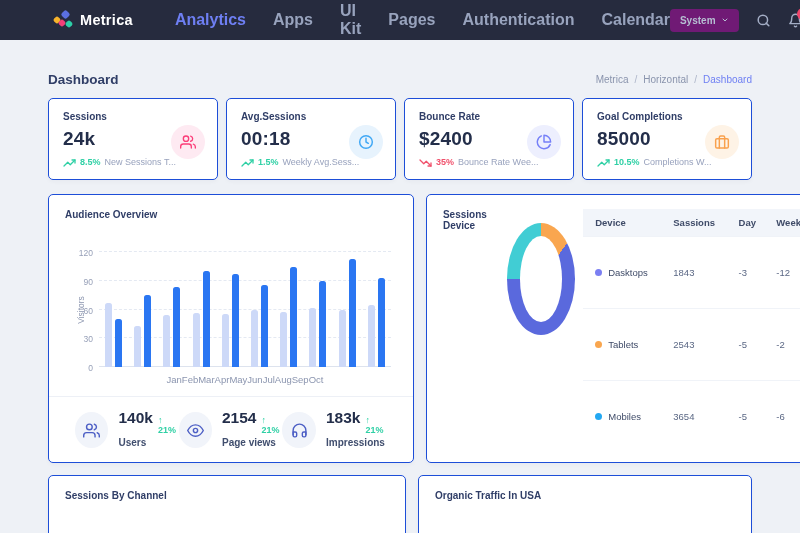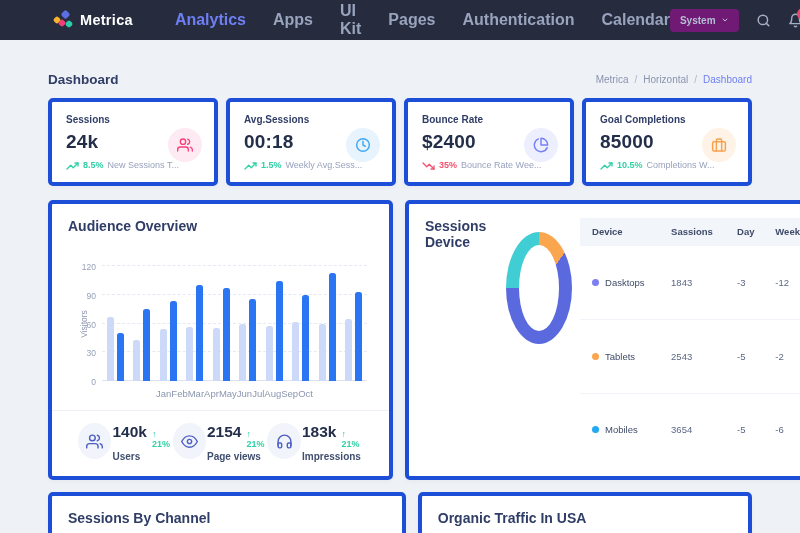--- a/index.html
+++ b/index.html
@@ -33,57 +33,57 @@
   .burger i { display:block; width:15px; height:2px; background:#a4aec6; border-radius:1px; }
 
   
   .page-head { display:flex; align-items:center; justify-content:space-between; padding:15px 48px 11px;margin-top:17px; }
   .page-title { font-size:13.5px; font-weight:bold; color:#303e67; }
   .crumbs { font-size:10px; color:#8a94ad; display:flex; gap:6px; }
   .crumbs .sep { color:#aeb6c9; }
   .crumbs .active { color:#6e7ff3; }
 
   
-  .card { background:#fff; border:4px solid #1d4ed8; border-radius:5px; box-shadow:0 2px 4px rgba(35,46,74,.03); }
+  .card { background:#fff; border:1px solid #1d4ed8; border-radius:5px; box-shadow:0 2px 4px rgba(35,46,74,.03); }
 
   .stats-row { margin:0 48px 14px; display:grid; grid-template-columns:repeat(4,1fr); gap:8px; }
   .stat-card { position:relative; padding:12px 14px; }
   .stat-title { font-size:10px; font-weight:bold; color:#303e67; margin-bottom:6px; }
   .stat-value { font-size:19px; font-weight:bold; color:#232e4a; letter-spacing:.2px; }
   .stat-icon { position:absolute; right:12px; top:26px; width:34px; height:34px; border-radius:50%;
                display:flex; align-items:center; justify-content:center; }
   .stat-sub { display:flex; align-items:center; gap:4px; margin-top:7px; font-size:9px; color:#98a2bd; white-space:nowrap; }
   .stat-sub .pct { font-weight:bold; }
   .tr-ic { width:13px; height:9px; flex:0 0 auto; }
 
   
   .main-row { margin:0 48px 12px; display:flex; gap:12px; }
   .aud-card { flex:1.98; padding:14px 16px 12px; }
   .dev-card { flex:1; padding:14px 0 10px; display:flex; flex-direction:row; }
-  .card-title { font-size:14px; font-weight:bold; color:#303e67; }
+  .card-title { font-size:10px; font-weight:bold; color:#303e67; }
   .dev-card .card-title { margin:0 16px 6px; }
 
   .chart-area { position:relative; margin:32px 6px 0 34px; height:115px; }
   .ylab { position:absolute; left:-32px; top:50%; transform:translateY(-50%) rotate(-90deg);
           font-size:8.5px; color:#8b95af; }
   .grid { position:absolute; left:0; right:0; border-top:1px dashed #e4e9f2; }
   .grid.zero { border-top:1px solid #dde3ee; }
   .grid span { position:absolute; left:-28px; top:-4px; width:22px; text-align:right; font-size:8.5px; color:#97a0b8; }
   .bars { position:absolute; inset:0; display:flex; justify-content:space-around; align-items:flex-end; }
   .bargroup { display:flex; align-items:flex-end; gap:3px; height:100%; }
   .bar { width:7px; border-radius:2.5px 2.5px 0 0; }
   .months { display:flex; justify-content:center; margin:7px 6px 0 34px; }
   .months span { font-size:9.5px; color:#8b95af; }
   .chart-legend { display:flex; justify-content:center; gap:16px; margin-top:9px; }
   .chart-legend .li { display:flex; align-items:center; gap:5px; font-size:9.5px; color:#7d87a3; }
   .chart-legend .sq { width:9px; height:9px; border-radius:2px; }
 
   .aud-divider { border:none; border-top:1px solid #edf0f6; margin:11px -16px 0; }
   .mini-stats { display:flex; justify-content:space-between; padding:12px 10px 2px; }
-  .mini { display:flex; align-items:flex-start; gap:1px; }
+  .mini { display:flex; align-items:flex-end; gap:10px; }
   .mini-ic { width:36px; height:36px; border-radius:50%; background:#f1f4fa; color:#4d5fc5;
              display:flex; align-items:center; justify-content:center; }
   .mini-val-row { display:flex; align-items:baseline; gap:5px; }
   .mini-val { font-size:15.5px; font-weight:bold; color:#232e4a; }
   .mini-change { font-size:9px; color:#2fd0a5; font-weight:bold; }
   .mini-label { font-size:10px; color:#404e6e; font-weight:bold; margin-top:2px; }
 
   .donut { width:112px; height:112px; border-radius:50%; margin:14px auto 16px; position:relative; }
   .donut::after { content:''; position:absolute; inset:13px; background:#fff; border-radius:50%; }
 

